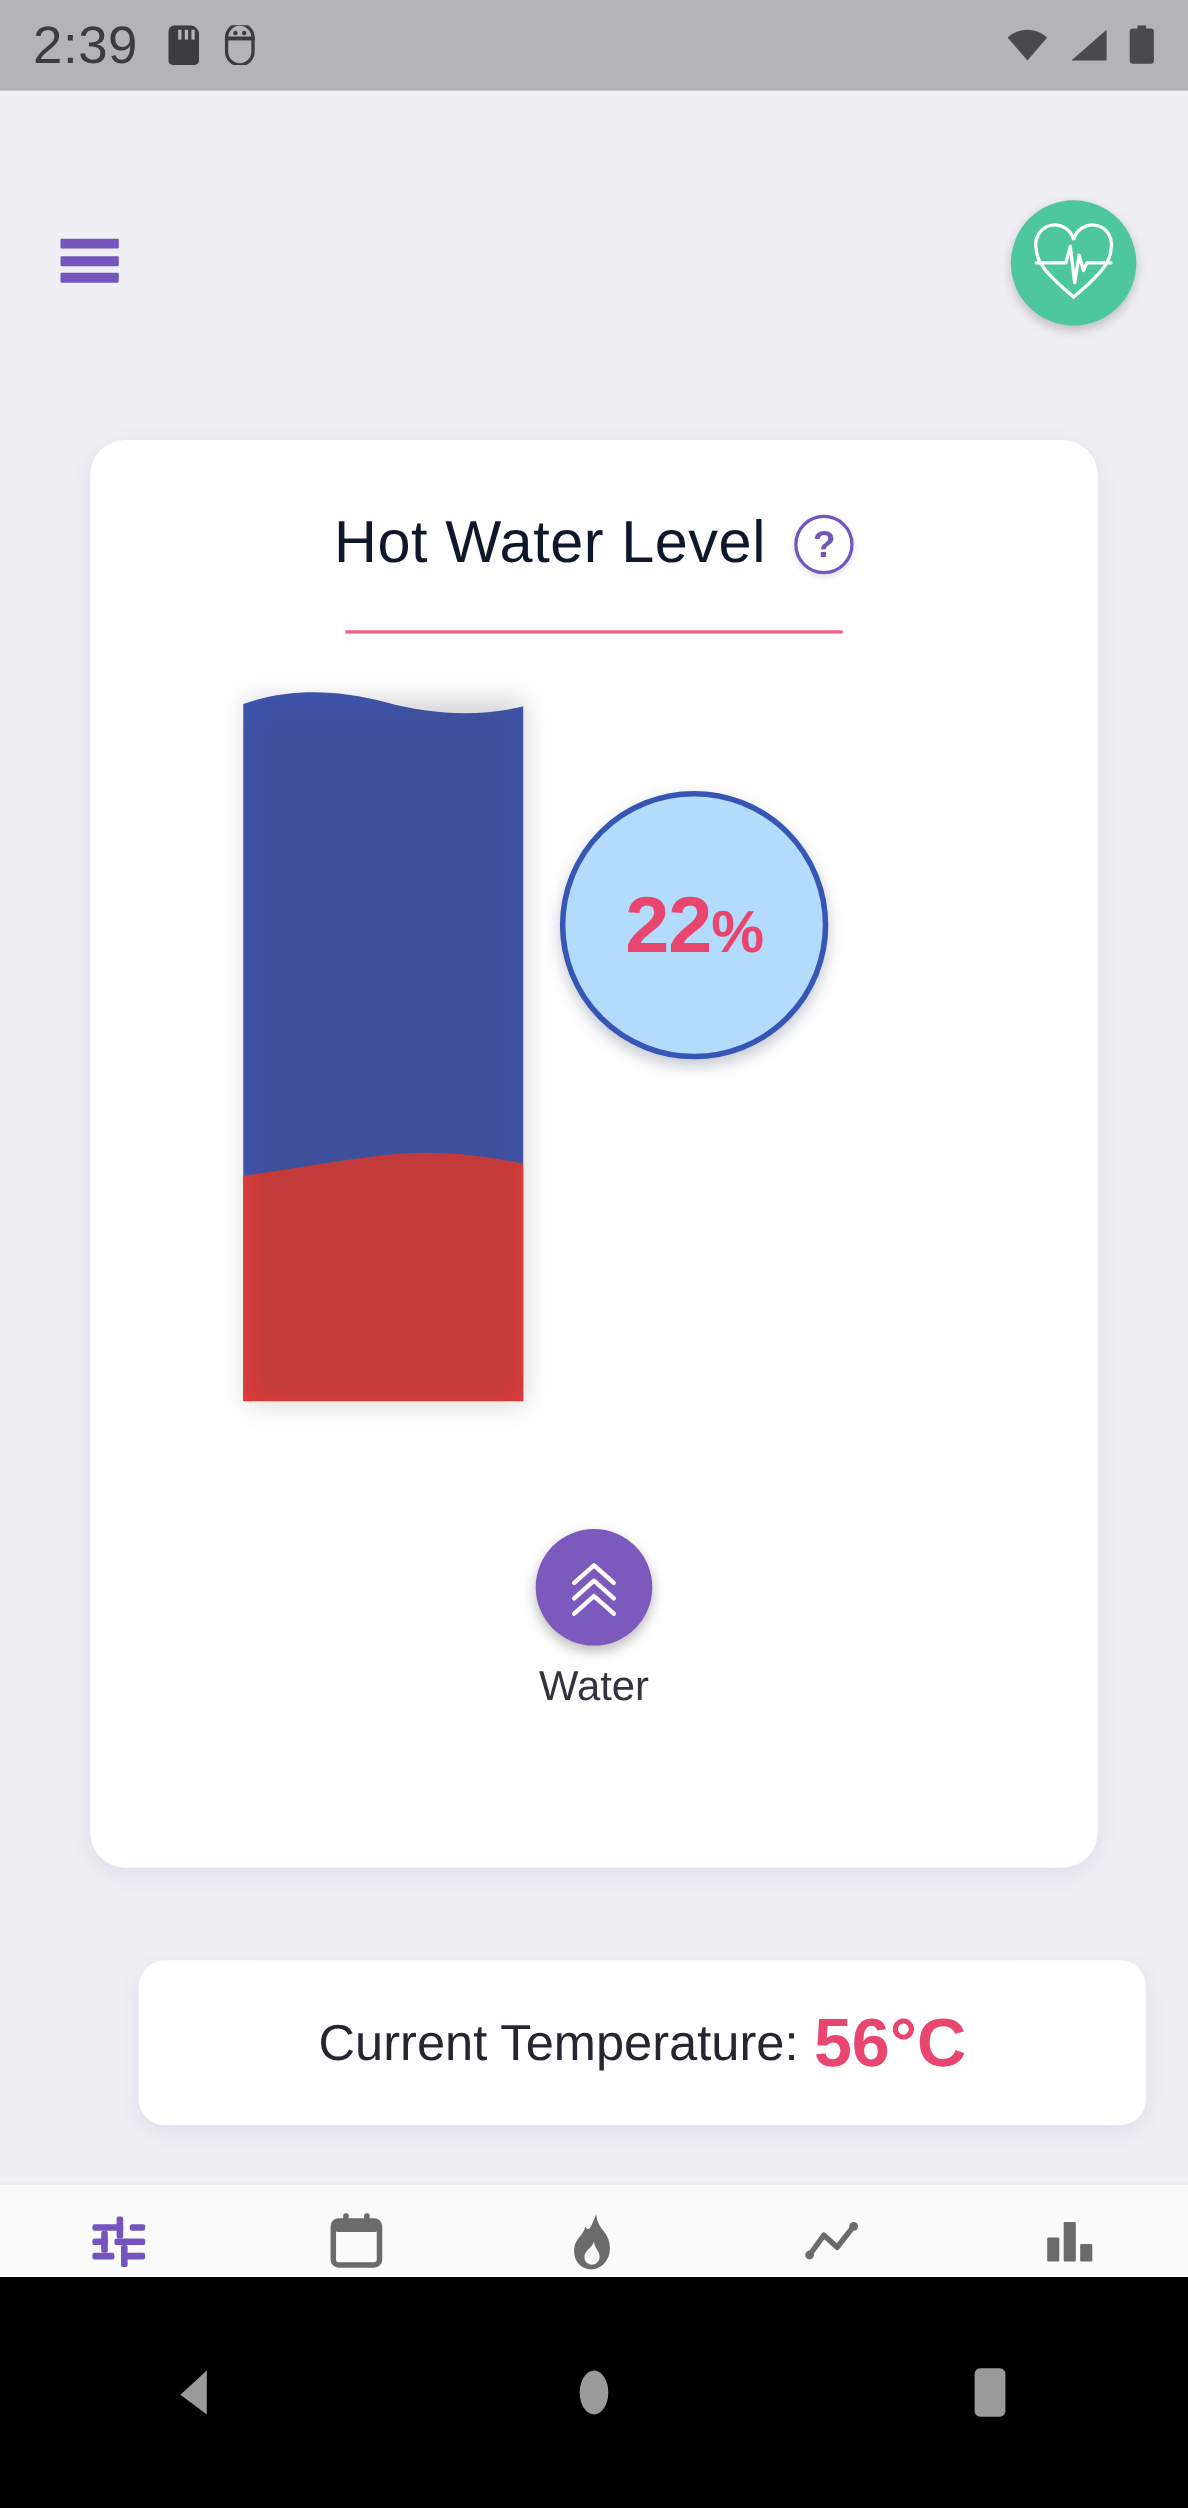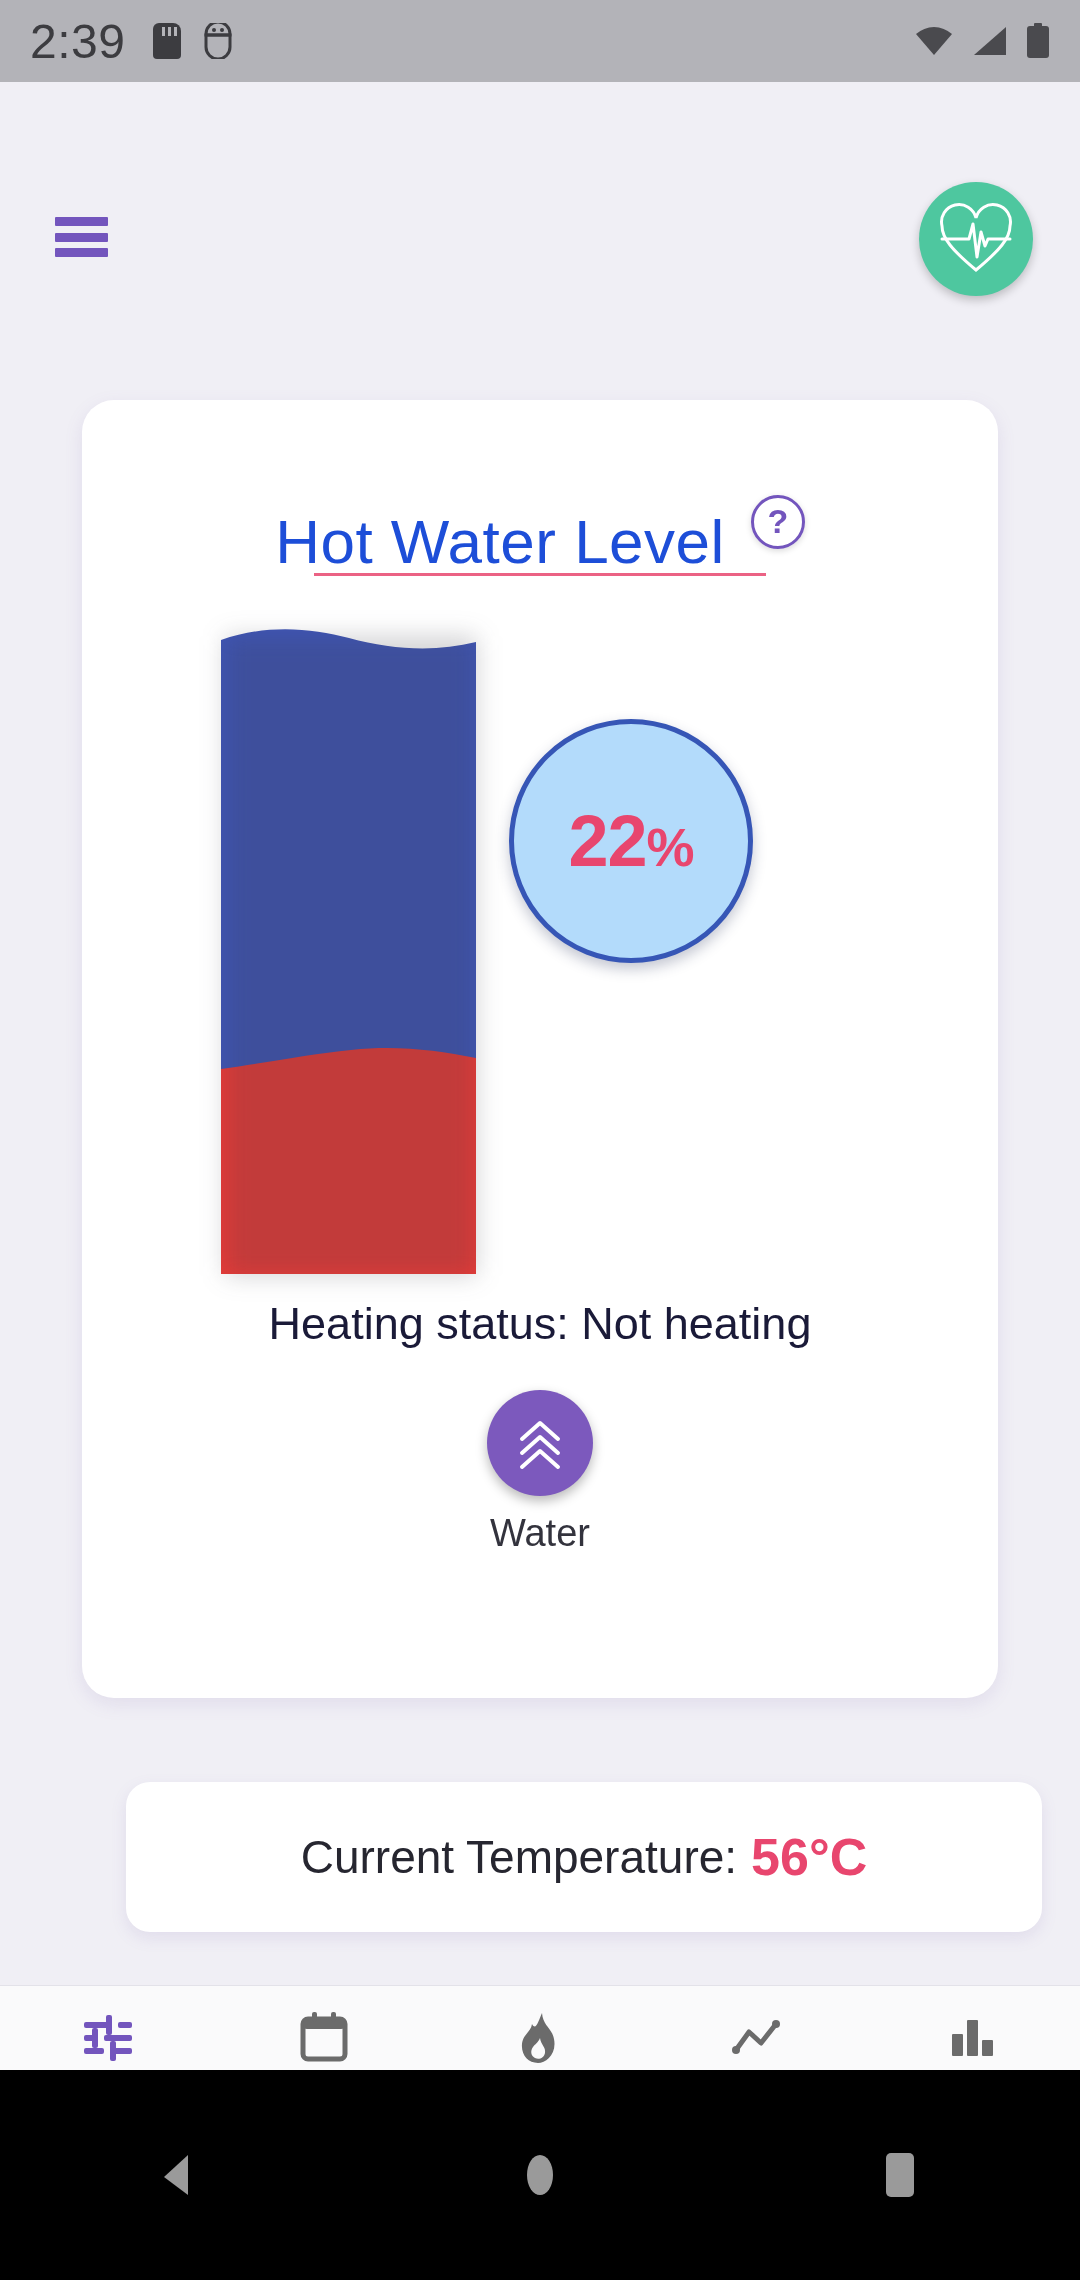--- a/index.html
+++ b/index.html
@@ -52,21 +52,21 @@
     position:absolute; left:82px; top:318px;
     width:916px; height:1298px;
     background:#fff; border-radius:32px;
     box-shadow:0 6px 18px rgba(120,100,180,0.13);
   }
   .card-title-row {
     position:absolute; top:62px; left:0; width:100%;
     display:flex; align-items:center; justify-content:center; gap:26px;
   }
   .card-title {
-    font-size:62px; color:#1d4ed8; font-weight:300; letter-spacing:0.5px;margin-top:44px;
+    font-size:54px; color:#0f172a; font-weight:300; letter-spacing:0.5px;
   }
   .help-icon {
     width:54px; height:54px; border-radius:50%;
     border:3px solid #7355bd; color:#7355bd;
     display:flex; align-items:center; justify-content:center;
     font-size:34px; font-weight:700; cursor:pointer;
     box-shadow:0 2px 6px rgba(0,0,0,0.15);
     margin-top:4px;
   }
   .title-underline {
@@ -113,21 +113,21 @@
 
   
   .temp-card {
     position:absolute; left:82px; top:1700px;
     width:916px; height:150px;
     background:#fff; border-radius:24px;
     box-shadow:0 6px 16px rgba(120,100,180,0.13);
     display:flex; align-items:center; justify-content:center;margin-left:44px;
   }
   .temp-label { font-size:46px; color:#262630; font-weight:300; }
-  .temp-value { font-size:52px; color:#e8466e; font-weight:700; margin-left:14px; }
+  .temp-value { font-size:62px; color:#e8466e; font-weight:700; margin-left:14px; }
 
   .recorded {
     position:absolute; top:1905px; left:0; width:100%;
     text-align:center; font-size:45px; color:#262630; font-weight:300;
   }
 
   
   .bottomnav {
     position:absolute; left:0; top:1903px; width:1080px; height:167px;
     background:#fafafb; border-top:1px solid #e3e2e9;
@@ -221,21 +221,20 @@
           </g>
         </svg>
       </div>
 
       <div class="pct-bubble">
         <div class="pct-text">
           <span>22</span><span class="sym">%</span>
         </div>
       </div>
 
-      <div class="heat-status">Heating status: Not heating</div>
 
       <div class="boost-btn">
         <svg width="64" height="64" viewBox="0 0 64 64">
           <path d="M14 28 L32 12 L50 28" fill="none" stroke="#fff" stroke-width="4" stroke-linecap="round" stroke-linejoin="round"></path>
           <path d="M14 42 L32 26 L50 42" fill="none" stroke="#fff" stroke-width="4" stroke-linecap="round" stroke-linejoin="round"></path>
           <path d="M14 56 L32 40 L50 56" fill="none" stroke="#fff" stroke-width="4" stroke-linecap="round" stroke-linejoin="round"></path>
         </svg>
       </div>
       <div class="boost-label">Water</div>
     </div>

